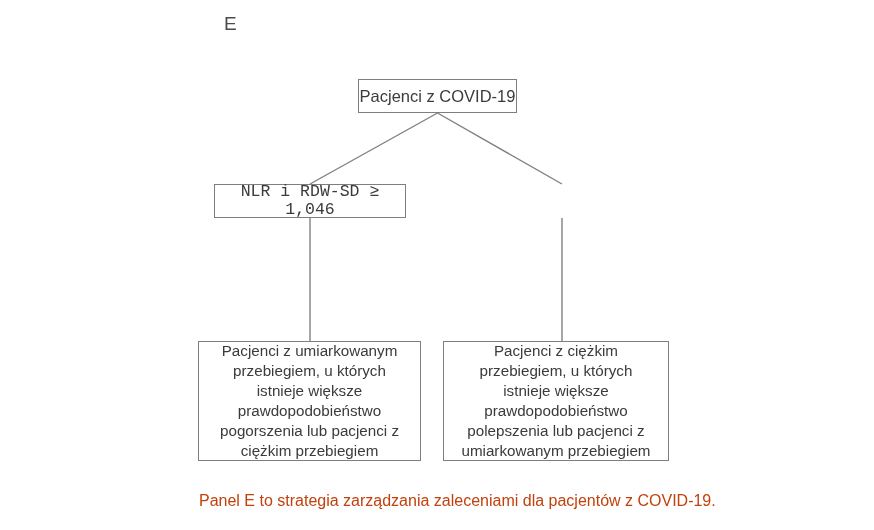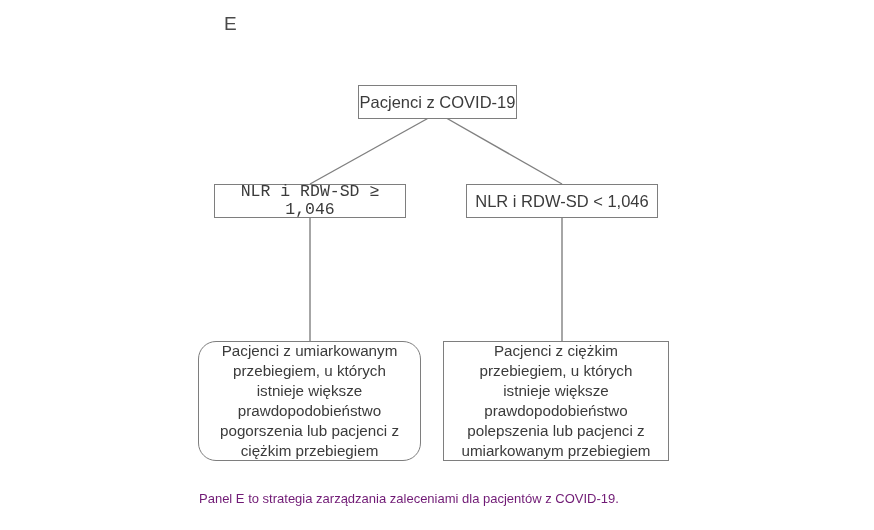--- a/index.html
+++ b/index.html
@@ -67,21 +67,21 @@
 
   .node-text {
     display: block;
     width: 100%;
     white-space: pre-line;
   }
 
   
   #node-root {
     left: 358px;
-    top: 85px;
+    top: 79px;
     width: 159px;
     height: 34px;
     font-size: 16.5px;
   }
   #node-root .node-text { line-height: 1.1; }
 
   
   #node-branch-high {
     left: 214px;
     top: 184px;
@@ -100,44 +100,43 @@
   #node-branch-high .node-text,
   #node-branch-low .node-text { line-height: 1.1; }
 
   
   #node-outcome-left {
     left: 198px;
     top: 341px;
     width: 223px;
     height: 120px;
     font-size: 15.2px;
-    border-radius: 18px;
   }
   #node-outcome-right {
     left: 443px;
     top: 341px;
     width: 226px;
     height: 120px;
     font-size: 15.2px;
   }
   #node-outcome-left .node-text,
   #node-outcome-right .node-text {
     line-height: 1.32;
     padding: 0 6px;
   }
 
   
   .caption {
     position: absolute;
     left: 199px;
     top: 491px;
     width: 560px;
-    font-size: 13px;
+    font-size: 16px;
     line-height: 1.3;
-    color: #701a75;
+    color: #c2410c;
     text-align: left;
   }
 </style>
 </head>
 <body>
 
 <div id="figure-root">
 
   <div class="panel-letter">E</div>
 
@@ -149,23 +148,20 @@
   </svg>
 
   <div class="node" id="node-root">
     <span class="node-text">Pacjenci z COVID-19</span>
   </div>
 
   <div class="node" id="node-branch-high">
     <span class="node-text">NLR i RDW-SD ≥ 1,046</span>
   </div>
 
-  <div class="node" id="node-branch-low">
-    <span class="node-text">NLR i RDW-SD &lt; 1,046</span>
-  </div>
 
   <div class="node" id="node-outcome-left">
     <span class="node-text">Pacjenci z umiarkowanym
 przebiegiem, u których
 istnieje większe
 prawdopodobieństwo
 pogorszenia lub pacjenci z
 ciężkim przebiegiem</span>
   </div>
 

